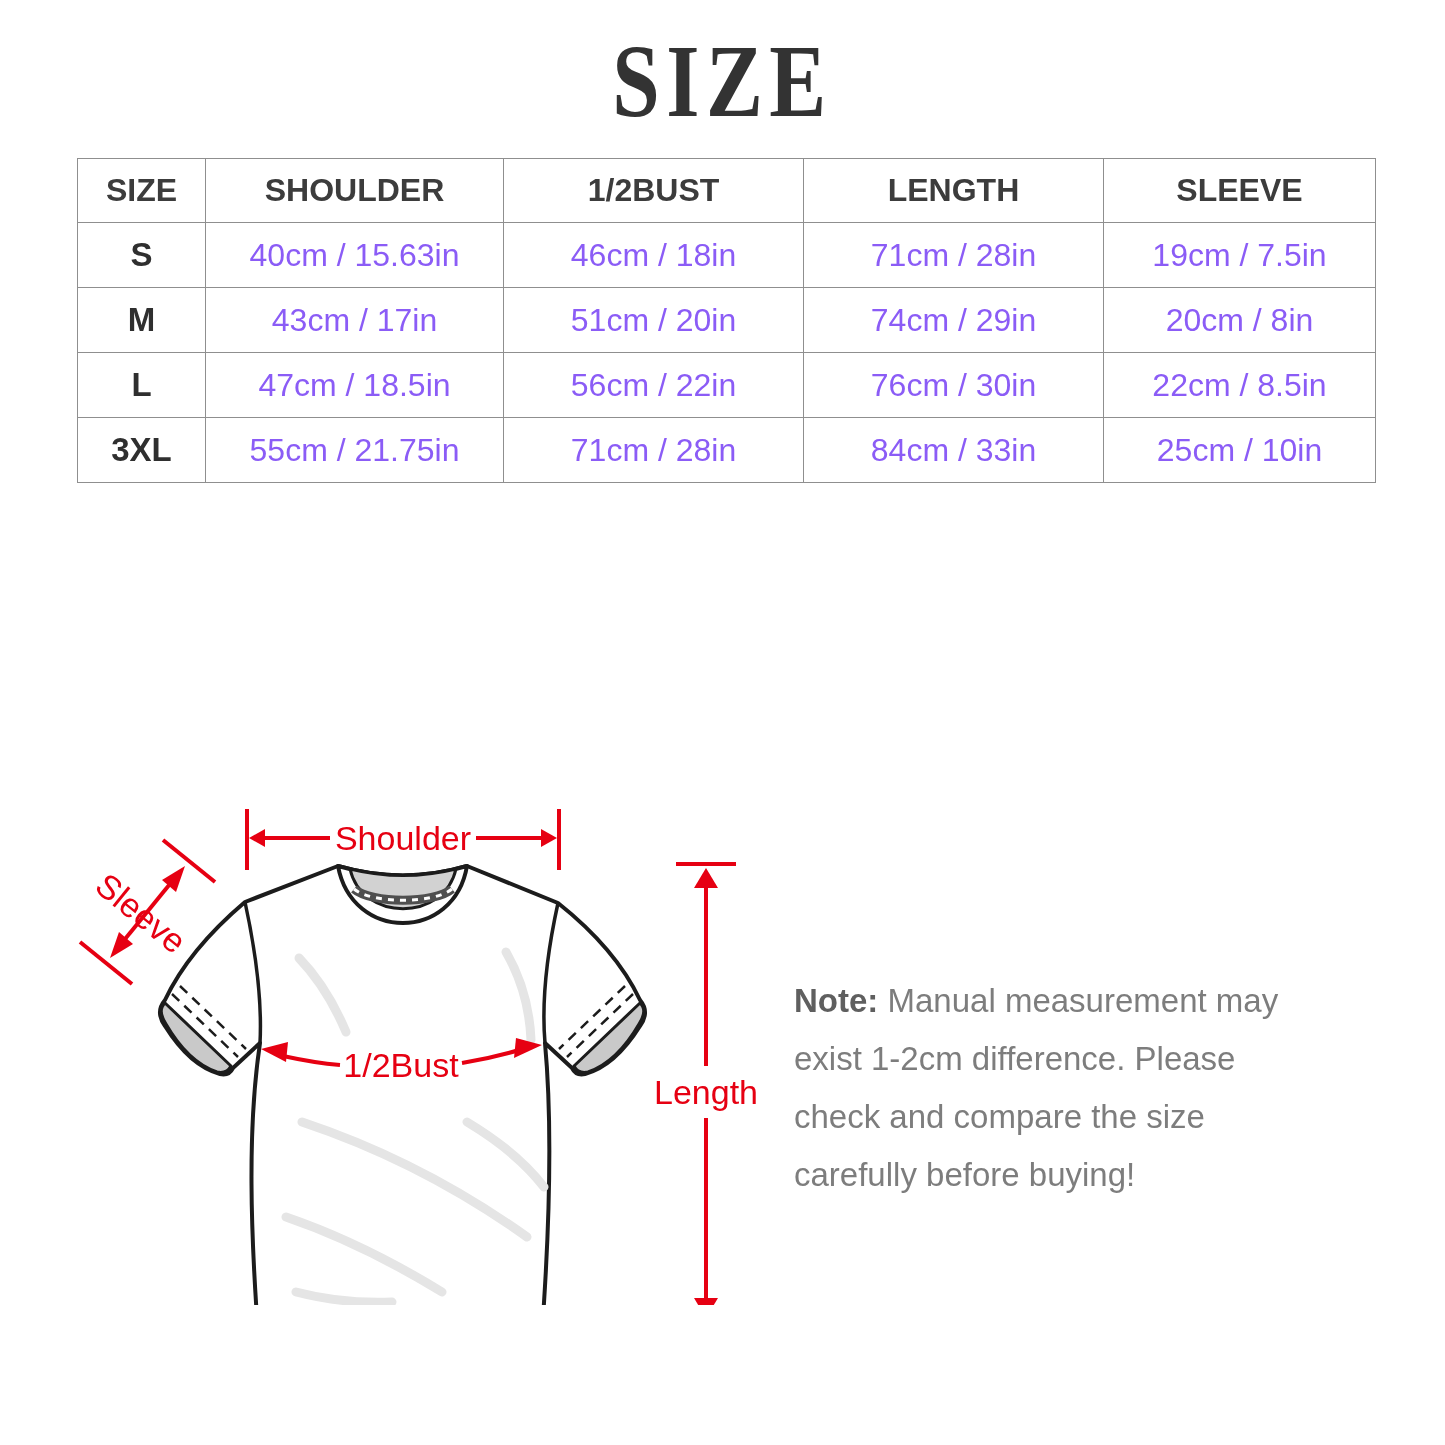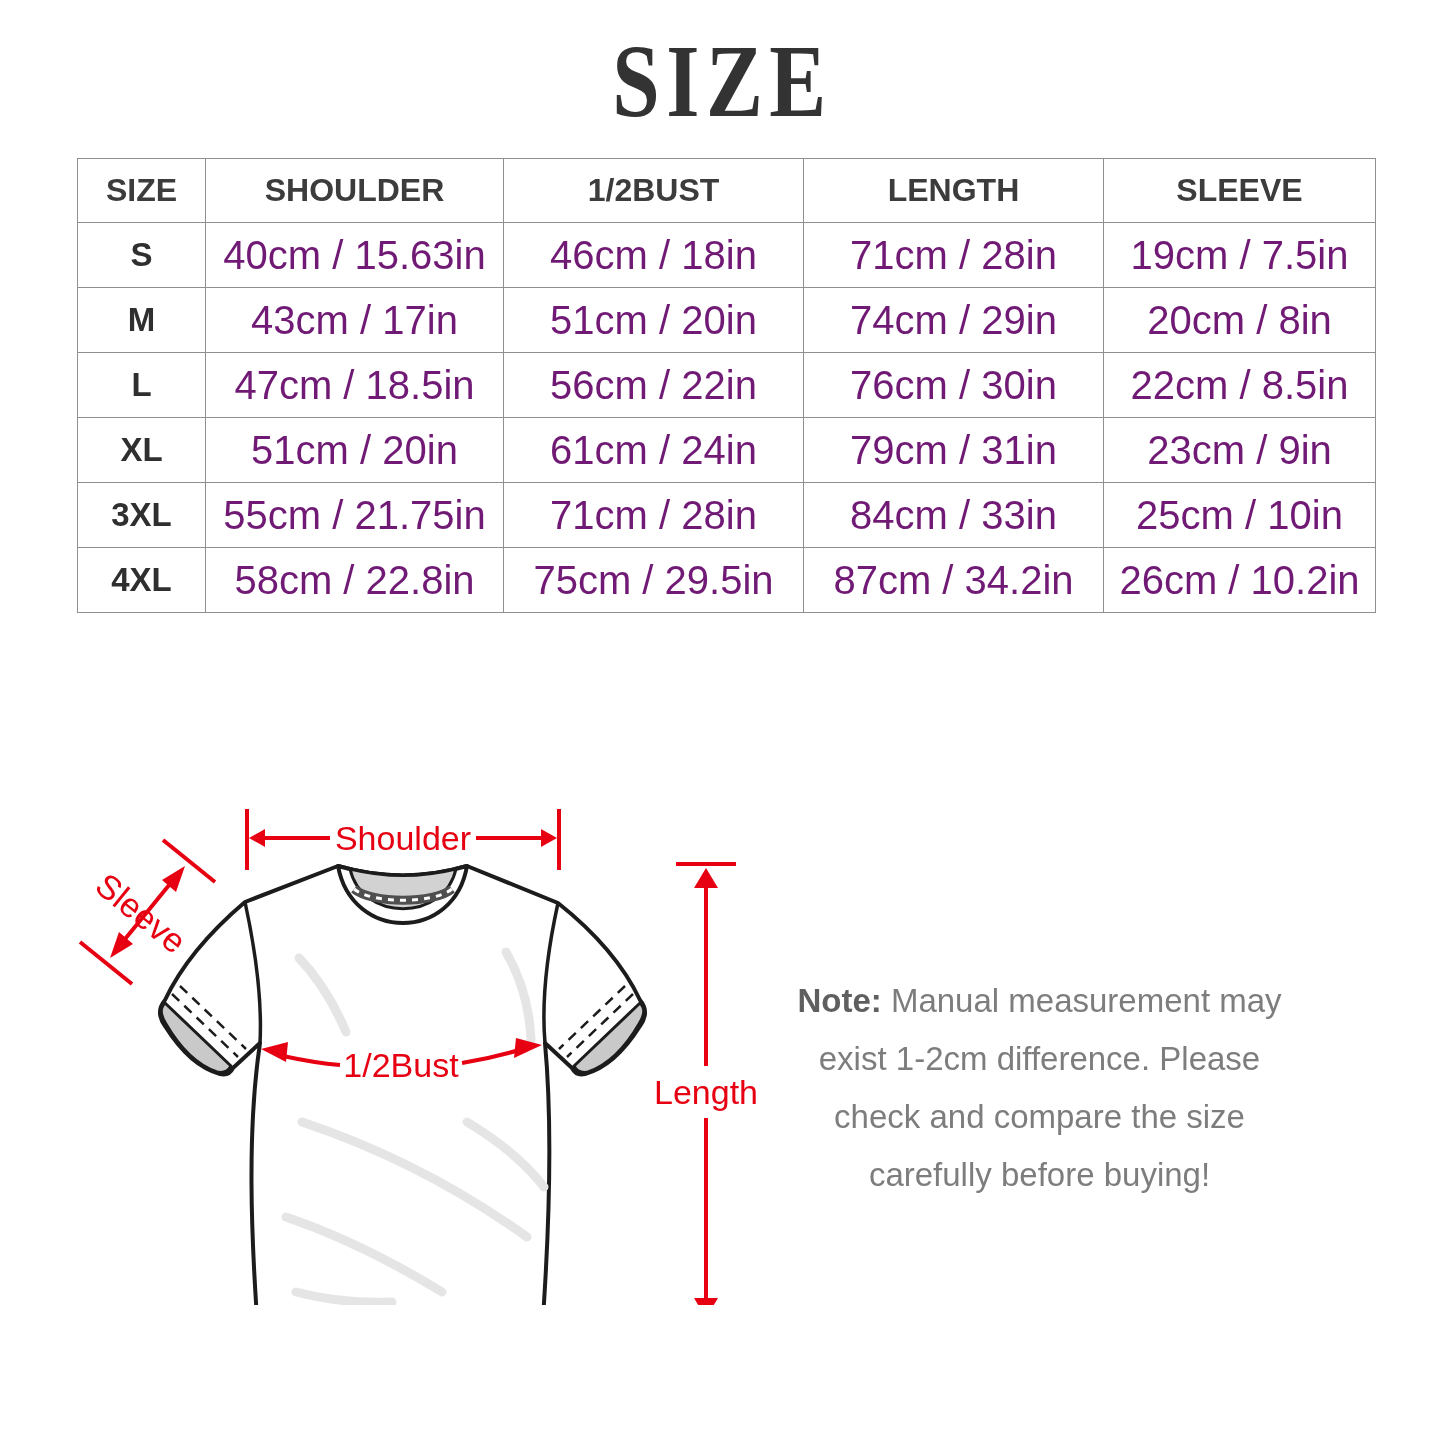--- a/index.html
+++ b/index.html
@@ -20,40 +20,40 @@
     position:absolute; left:77px; top:158px; width:1298px;
     border-collapse:collapse; table-layout:fixed;
   }
   table.size-table th, table.size-table td {
     border:1.5px solid #8f8f8f; text-align:center; vertical-align:middle;
     padding:0; overflow:hidden; white-space:nowrap;
   }
   table.size-table thead tr { height:64px; }
   table.size-table tbody tr { height:65px; }
   table.size-table th { font-size:32px; font-weight:bold; color:#3c3c3c; }
-  table.size-table td { font-size:40px; color:#701a75; }
+  table.size-table td { font-size:32px; color:#8b5cf6; }
   table.size-table td:first-child { font-weight:bold; color:#2f2f2f; font-size:33px; }
   
   svg.diagram { position:absolute; left:0; top:0; width:1445px; height:1445px; }
   .outline   { fill:#ffffff; stroke:#1c1c1c; stroke-width:4; stroke-linejoin:round; }
   .seam      { fill:none; stroke:#1c1c1c; stroke-width:3.5; }
   .grayfill  { fill:#c9c9c9; stroke:#1c1c1c; stroke-width:3; stroke-linejoin:round; }
   .collargray{ fill:#d2d2d2; stroke:#1c1c1c; stroke-width:3; }
   .hemgray   { fill:#d8d8d8; stroke:#1c1c1c; stroke-width:3.5; }
   .stitch    { fill:none; stroke:#1c1c1c; stroke-width:2.5; stroke-dasharray:10 7; }
   .tape      { fill:none; stroke:#4f4f4f; stroke-width:9; }
   .tapedash  { fill:none; stroke:#ffffff; stroke-width:3; stroke-dasharray:6 6; }
   .wrinkle   { fill:none; stroke:#e5e5e5; stroke-width:9; stroke-linecap:round; }
   .anno      { stroke:var(--accent); stroke-width:4; fill:none; }
   .anno-head { fill:var(--accent); stroke:none; }
   .anno-label{ font-family:"Liberation Sans",sans-serif; font-size:34px; fill:var(--accent); }
   
   .note {
-    position:absolute; left:777px; top:972px; width:525px;
-    font-size:33px; line-height:58px; color:#7d7d7d;text-align:center;
+    position:absolute; left:794px; top:972px; width:525px;
+    font-size:33px; line-height:58px; color:#7d7d7d;
   }
   .note b { color:#5f5f5f; font-weight:bold; }
 </style>
 </head>
 <body>
 
 <div class="page">
 
   <div class="title">SIZE</div>
 
@@ -90,39 +90,25 @@
           <td>20cm / 8in</td>
         </tr>
         <tr>
           <td>L</td>
           <td>47cm / 18.5in</td>
           <td>56cm / 22in</td>
           <td>76cm / 30in</td>
           <td>22cm / 8.5in</td>
         </tr>
         <tr>
-          <td>XL</td>
-          <td>51cm / 20in</td>
-          <td>61cm / 24in</td>
-          <td>79cm / 31in</td>
-          <td>23cm / 9in</td>
-        </tr>
-        <tr>
           <td>3XL</td>
           <td>55cm / 21.75in</td>
           <td>71cm / 28in</td>
           <td>84cm / 33in</td>
           <td>25cm / 10in</td>
-        </tr>
-        <tr>
-          <td>4XL</td>
-          <td>58cm / 22.8in</td>
-          <td>75cm / 29.5in</td>
-          <td>87cm / 34.2in</td>
-          <td>26cm / 10.2in</td>
         </tr>
       </tbody>
   </table>
 
   <svg class="diagram" viewBox="0 0 1445 1445">
 
     <g>
       <path class="outline" d="
         M 245 902 L 338 866 Q 403 885 467 866 L 558 903
         C 592 930 622 962 640 1000

